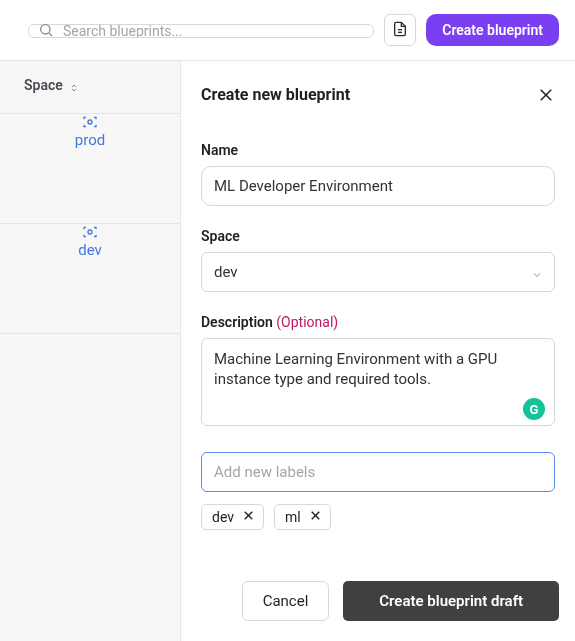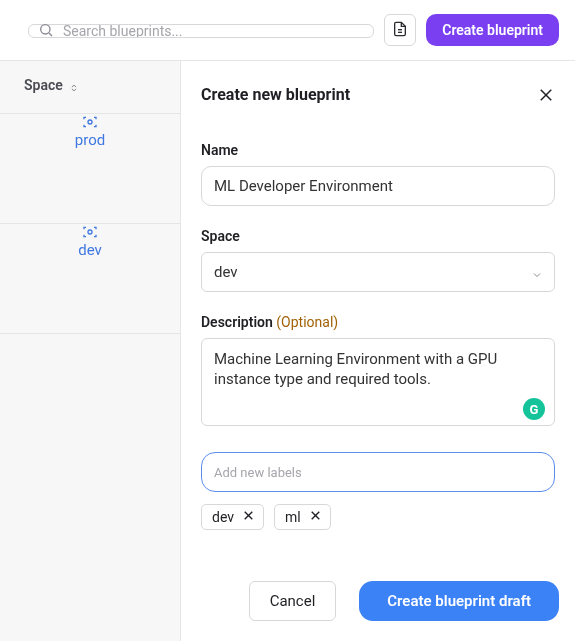--- a/index.html
+++ b/index.html
@@ -25,37 +25,37 @@
 
     
     .panel { flex: 1; background: #fff; display: flex; flex-direction: column; border-top: 1px solid #e5e5e8;}
     .panel-header { display: flex; align-items: center; justify-content: space-between; padding: 24px 20px 8px 20px; }
     .panel-title { font-size: 16px; font-weight: 700; color: #1f1f24; }
     .close-icon { width: 18px; height: 18px; color: #1f1f24; cursor: pointer; }
     .panel-body { padding: 10px 20px 0 20px; flex: 1; overflow: auto; }
     .field { margin-top: 22px; }
     .field:first-child { margin-top: 20px; }
     .field-label { font-size: 14px; font-weight: 600; color: #1f1f24; margin-bottom: 8px; display: block; }
-    .optional { font-weight: 400; color: #a16207; }
+    .optional { font-weight: 400; color: #be185d; }
     .text-input { width: 100%; height: 40px; border: 1px solid #d8d8db; border-radius: 10px; padding: 0 12px; font-size: 15px; color: #333; outline: none; }
     .select-wrap { position: relative; }
     .select-input { width: 100%; height: 40px; border: 1px solid #d8d8db; border-radius: 6px; padding: 0 12px; font-size: 15px; color: #333; outline: none; background: #fff; appearance: none; cursor: pointer; }
     .chevron { position: absolute; right: 12px; top: 50%; transform: translateY(-50%); width: 12px; height: 12px; color: #8a8a92; pointer-events: none; }
     .textarea-wrap { position: relative; }
     .textarea { width: 100%; height: 88px; border: 1px solid #d8d8db; border-radius: 6px; padding: 10px 12px; font-size: 15px; color: #333; outline: none; resize: none; font-family: inherit; line-height: 1.35; }
     .grammarly { position: absolute; right: 10px; bottom: 10px; width: 22px; height: 22px; background: #15c39a; border-radius: 50%; display: flex; align-items: center; justify-content: center; color: #fff; font-size: 13px; font-weight: 700; }
-    .labels-input { width: 100%; height: 40px; border: 1.5px solid #5b8def; border-radius: 14px; padding: 0 12px; font-size: 13px; color: #333; outline: none; }
+    .labels-input { width: 100%; height: 40px; border: 1.5px solid #5b8def; border-radius: 6px; padding: 0 12px; font-size: 15px; color: #333; outline: none; }
     .labels-input::placeholder { color: #a5a5ab; }
     .chips { display: flex; gap: 10px; margin-top: 12px; }
     .chip { display: flex; align-items: center; gap: 8px; border: 1px solid #d8d8db; border-radius: 5px; padding: 4px 8px 4px 10px; font-size: 14px; color: #1f1f24; }
     .chip-x { width: 13px; height: 13px; color: #1f1f24; cursor: pointer; stroke-width: 2.5; }
 
-    .panel-footer { display: flex; justify-content: flex-end; gap: 23px; padding: 20px 16px 20px; border-top: 1px solid transparent; margin-top: 20px;}
+    .panel-footer { display: flex; justify-content: flex-end; gap: 14px; padding: 20px 16px 20px; border-top: 1px solid transparent; margin-top: 20px;}
     .btn-secondary { height: 40px; border: 1px solid #d8d8db; background: #fff; border-radius: 6px; padding: 0 20px; font-size: 15px; color: #1f1f24; cursor: pointer; }
-    .btn-primary { height: 40px; border: none; background: #3b82f6; color: #fff; border-radius: 14px; padding: 0 28px; font-size: 15px; font-weight: 600; cursor: pointer; }
+    .btn-primary { height: 40px; border: none; background: #404040; color: #fff; border-radius: 5px; padding: 0 36px; font-size: 15px; font-weight: 600; cursor: pointer; }
   </style>
 </head>
 <body>
 
 <div class="topbar">
   <div class="search-wrap">
     <span class="search-icon">
       <svg viewBox="0 0 24 24" fill="none" stroke="currentColor" stroke-width="2">
           <circle cx="11" cy="11" r="7"></circle>
           <line x1="21" y1="21" x2="16.5" y2="16.5"></line>

